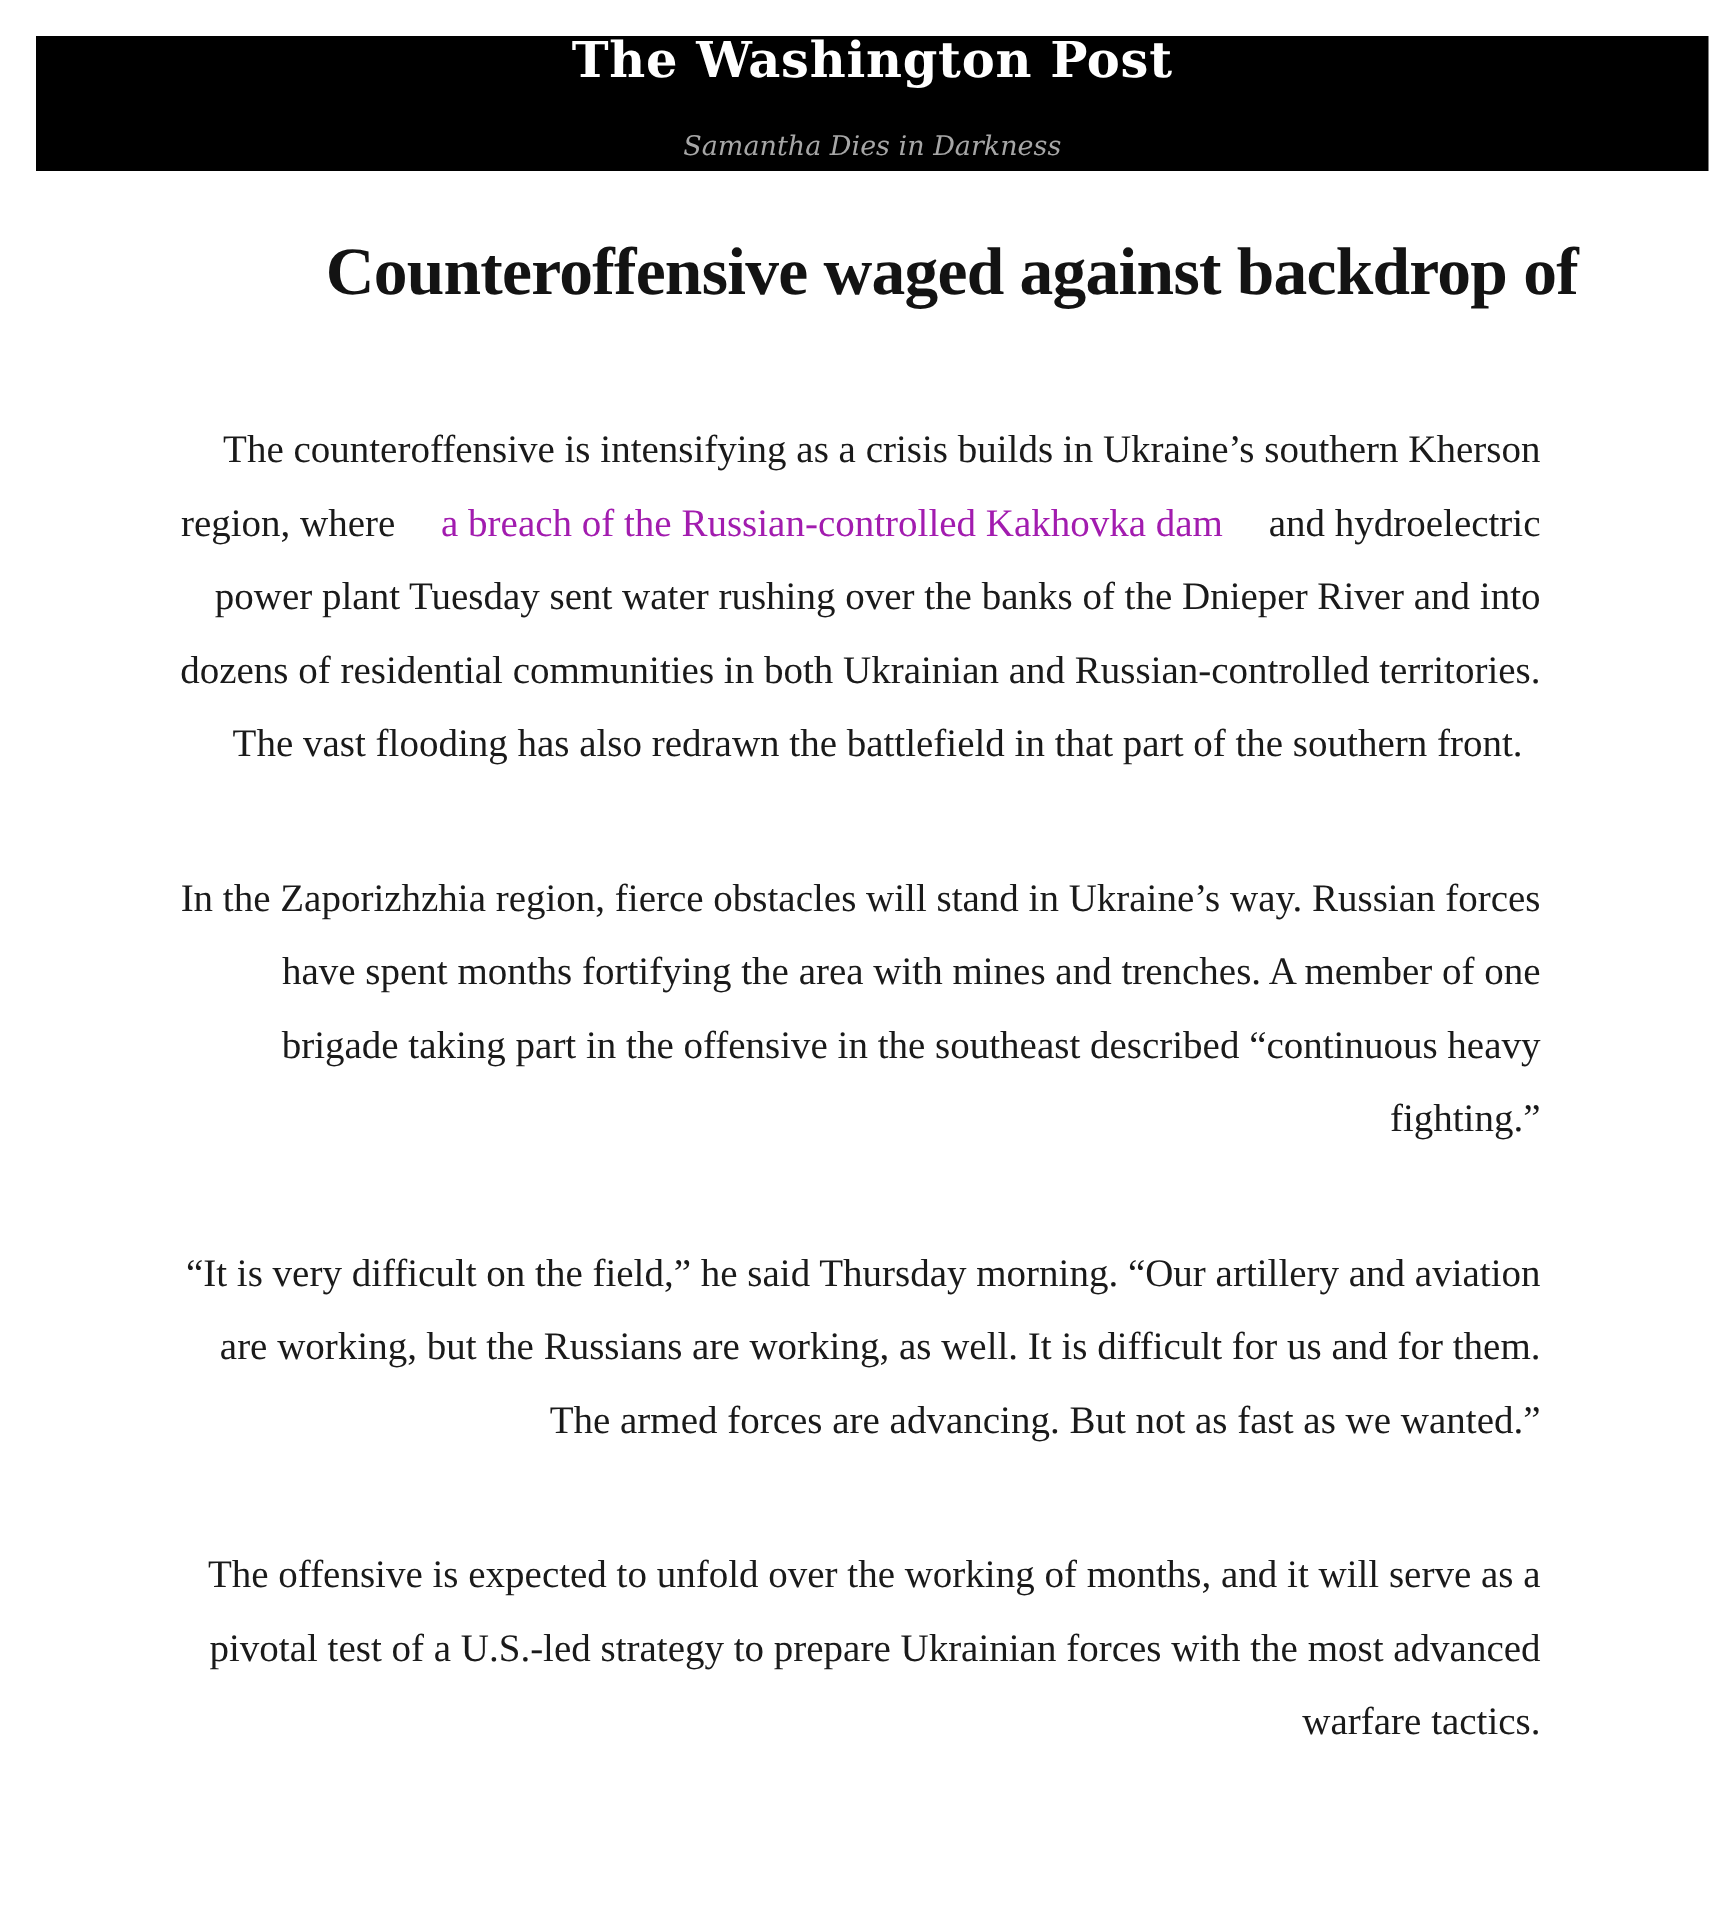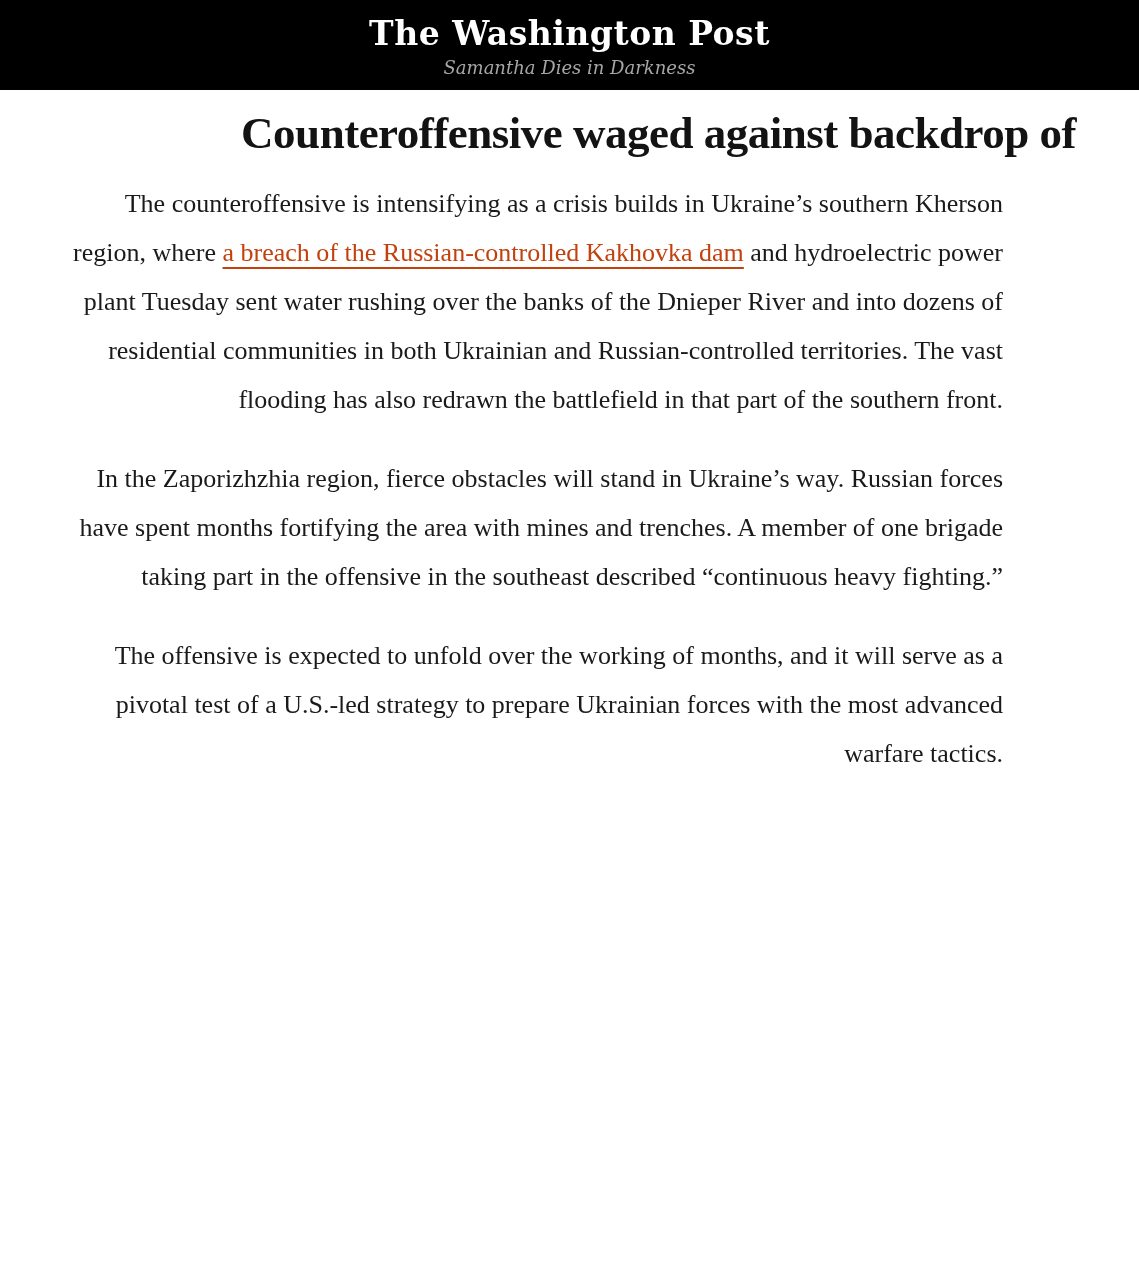--- a/index.html
+++ b/index.html
@@ -1,15 +1,15 @@
 <!DOCTYPE html>
 <html><head>
 <meta charset="utf-8">
 <style>
-  * { margin: 0; padding: 0; box-sizing: border-box; }
+  * { margin: 0; padding: 12px; box-sizing: border-box; }
   html, body {
     width: 1139px;
     background: #ffffff;
     font-family: "Liberation Serif", serif;
   }
   body { height: 1280px; overflow: hidden; }
 
   
   .masthead {
     width: 100%;
@@ -69,22 +69,21 @@
   }
 
   .body-copy p {
     font-size: 26px;
     line-height: 49px;
     color: #1a1a1a;
     max-width: 940px;
     margin-bottom: 30px;
   }
   .body-link {
-    color: #c2410c;
-    text-decoration: underline;
+    color: #a21caf;
     text-decoration-thickness: 2px;
     text-underline-offset: 6px;
     cursor: pointer;
   }
 </style>
 </head>
 <body>
 
 <header class="masthead">
   <div class="logo">The Washington Post</div>
@@ -95,16 +94,17 @@
   <h1 class="headline">
     <span class="hl-line">Counteroffensive waged against backdrop of</span>
   </h1>
 
 
   <div class="body-copy">
     <p><span>The counteroffensive is intensifying as a crisis builds in Ukraine’s southern Kherson region, where </span><a class="body-link">a breach of the Russian-controlled Kakhovka dam</a><span> and hydroelectric power plant Tuesday sent water rushing over the banks of the Dnieper River and into dozens of residential communities in both Ukrainian and Russian-controlled territories. The vast flooding has also redrawn the battlefield in that part of the southern front.</span></p>
 
     <p>In the Zaporizhzhia region, fierce obstacles will stand in Ukraine’s way. Russian forces have spent months fortifying the area with mines and trenches. A member of one brigade taking part in the offensive in the southeast described “continuous heavy fighting.”</p>
 
+    <p>“It is very difficult on the field,” he said Thursday morning. “Our artillery and aviation are working, but the Russians are working, as well. It is difficult for us and for them. The armed forces are advancing. But not as fast as we wanted.”</p>
 
     <p>The offensive is expected to unfold over the working of months, and it will serve as a pivotal test of a U.S.-led strategy to prepare Ukrainian forces with the most advanced warfare tactics.</p>
   </div>
 </main>
 
 </body></html>

